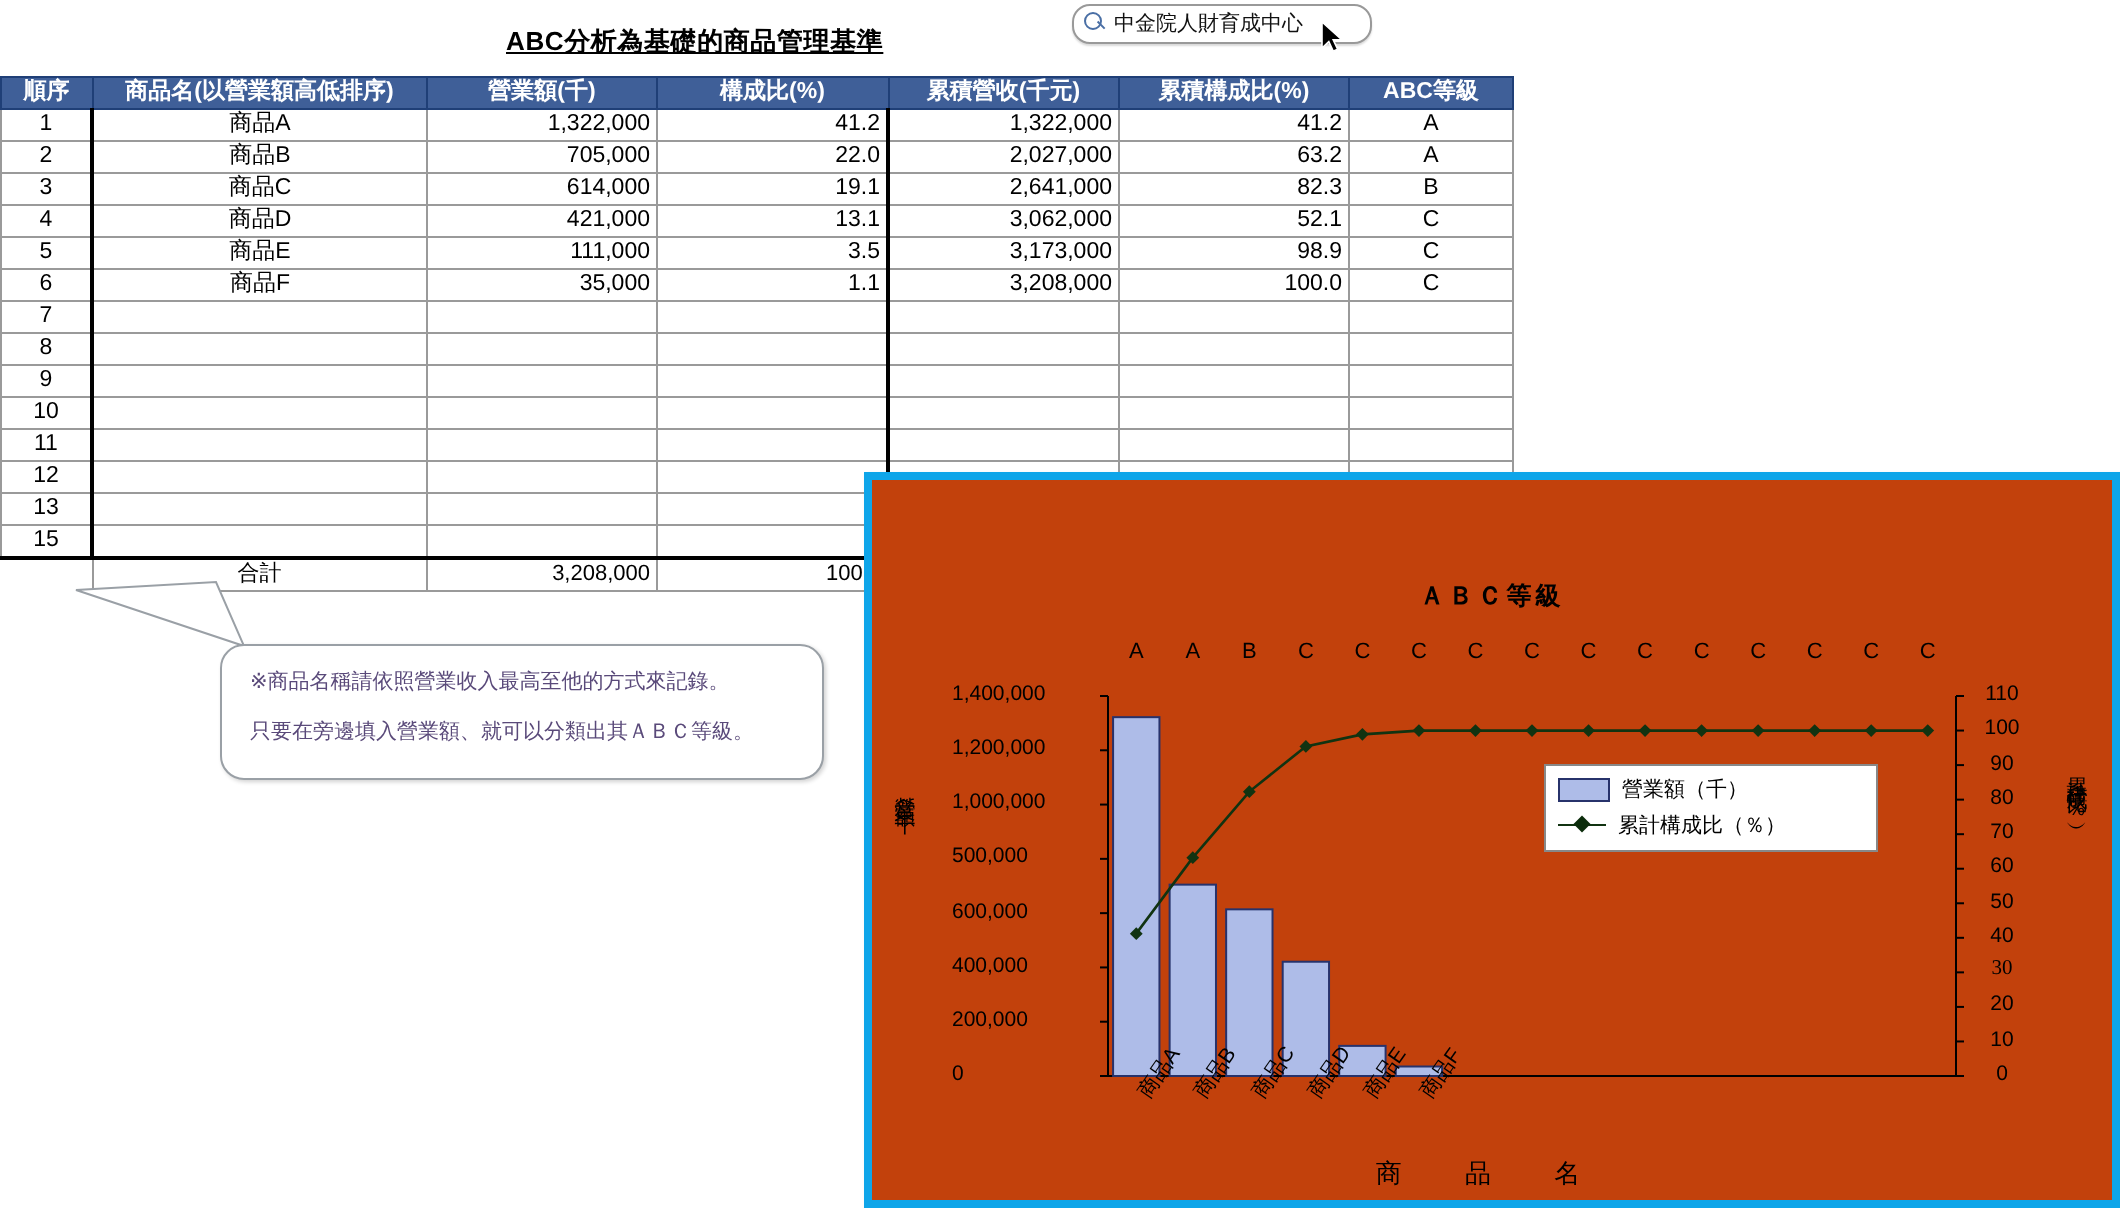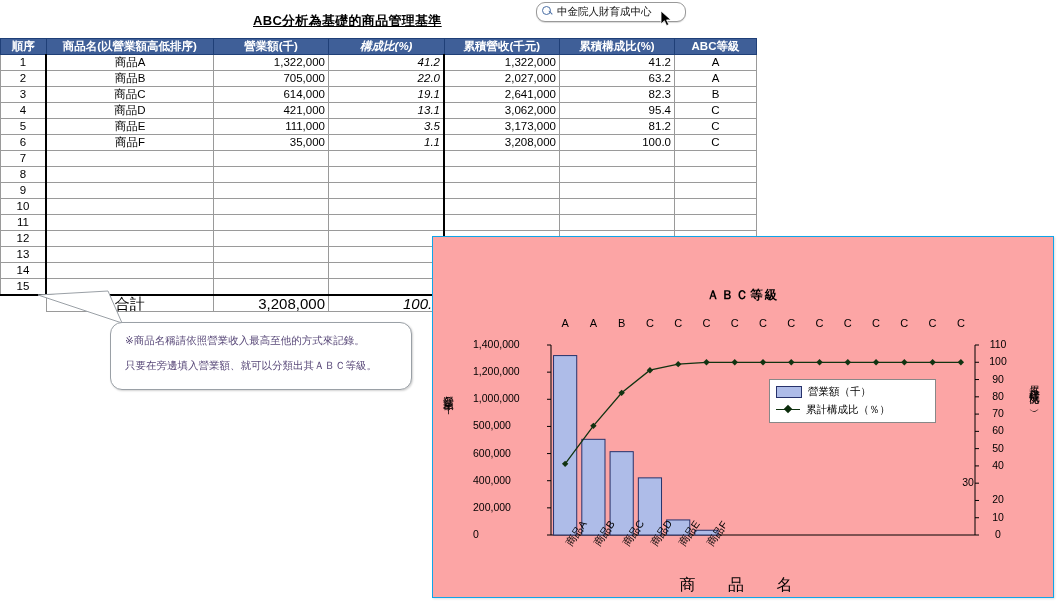--- a/index.html
+++ b/index.html
@@ -42,28 +42,28 @@
     border:1px solid #9a9a9a;height:15px;padding:0 3px;font-size:11.5px;
     line-height:15px;
   }
   #abc-table thead th{
     background:#3f5f98;color:#fff;font-weight:bold;text-align:center;
     border:1px solid #1f3f77;font-size:11.5px;
   }
   .c-no{width:38px;text-align:center;}
   .c-name{width:160px;text-align:center;}
   .c-sales{width:108px;text-align:right;}
-  .c-pct{width:108px;text-align:right;font-style:italic;}
+  .c-pct{width:108px;text-align:right;}
   .c-cum{width:108px;text-align:right;margin-left:24px;}
   .c-cumpct{width:108px;text-align:right;}
   .c-rank{width:75px;text-align:center;}
   .outline-left{border-left:2px solid #000 !important;}
   .outline-right{border-right:2px solid #000 !important;}
   .thick-bottom td{border-bottom:2px solid #000 !important;}
-  #total-row td{font-size:15px;}
+  #total-row td{font-size:11px;}
   #total-row .c-no{border-left:none;border-bottom:none;border-top:none;}
   .no-border{border:none !important;}
 
   
   #callout{
     position:absolute;left:110px;top:322px;width:300px;height:66px;
     border:1px solid #9aa0a6;border-radius:12px;background:#fff;
     box-shadow:1px 1px 2px rgba(0,0,0,.18);
   }
   #callout .line{
@@ -71,21 +71,21 @@
   }
   #callout .l1{top:11px;}
   #callout .l2{top:36px;}
   #callout-tail{
     position:absolute;left:30px;top:283px;width:0;height:0;
   }
 
   
   #chart-panel{
     position:absolute;left:432px;top:236px;width:620px;height:360px;
-    border:1px solid #0ea5e9;background:#fca5a5;box-shadow:1px 1px 2px rgba(0,0,0,.12);
+    border:4px solid #0ea5e9;background:#c2410c;box-shadow:1px 1px 2px rgba(0,0,0,.12);
   }
   #chart-title{
     position:absolute;top:50px;left:0;width:100%;text-align:center;
     font-size:12.5px;font-weight:bold;letter-spacing:2px;
   }
   #rank-strip{position:absolute;top:80px;left:0;width:100%;height:14px;}
   #rank-strip span{position:absolute;font-size:11px;text-align:center;width:20px;}
   #chart-svg{position:absolute;left:0;top:0;}
   #legend-box{
     position:absolute;left:336px;top:142px;width:165px;height:42px;
@@ -97,21 +97,21 @@
   .lg-swatch{display:inline-block;width:24px;height:10px;background:#aebce8;border:1px solid #27326b;margin-right:6px;}
   .lg-line{display:inline-block;width:24px;height:10px;position:relative;margin-right:6px;}
   .lg-line:before{content:"";position:absolute;left:0;top:4px;width:24px;height:1.4px;background:#113311;}
   .lg-line:after{content:"";position:absolute;left:9px;top:1px;width:6px;height:6px;background:#0b2c0b;transform:rotate(45deg);}
   .axis-label-v{
     position:absolute;font-size:10.5px;writing-mode:vertical-rl;text-orientation:upright;
     letter-spacing:2px;line-height:11px;
   }
   #y-left-label{left:10px;top:150px;}
   #y-right-label{left:596px;top:140px;}
-  #x-axis-label{position:absolute;left:0;width:100%;text-align:center;top:338px;font-size:16px;letter-spacing:14px;}
+  #x-axis-label{position:absolute;left:0;width:100%;text-align:center;top:338px;font-size:13px;letter-spacing:14px;}
   .cat-lbl{
     position:absolute;font-size:10.5px;transform:rotate(-55deg);transform-origin:left top;white-space:nowrap;
   }
   .ytick{position:absolute;font-size:10.5px;text-align:left;}
   .ytickr{position:absolute;font-size:10.5px;text-align:center;}
 </style>
 </head>
 <body>
 
 <div id="search-pill">
@@ -165,30 +165,30 @@
         <td class="c-cum">2,641,000</td>
         <td class="c-cumpct">82.3</td>
         <td class="c-rank">B</td>
       </tr>
       <tr>
         <td class="c-no">4</td>
         <td class="c-name outline-left">商品D</td>
         <td class="c-sales">421,000</td>
         <td class="c-pct outline-right">13.1</td>
         <td class="c-cum">3,062,000</td>
-        <td class="c-cumpct">95.4</td>
+        <td class="c-cumpct">52.1</td>
         <td class="c-rank">C</td>
       </tr>
       <tr>
         <td class="c-no">5</td>
         <td class="c-name outline-left">商品E</td>
         <td class="c-sales">111,000</td>
         <td class="c-pct outline-right">3.5</td>
         <td class="c-cum">3,173,000</td>
-        <td class="c-cumpct">81.2</td>
+        <td class="c-cumpct">98.9</td>
         <td class="c-rank">C</td>
       </tr>
       <tr>
         <td class="c-no">6</td>
         <td class="c-name outline-left">商品F</td>
         <td class="c-sales">35,000</td>
         <td class="c-pct outline-right">1.1</td>
         <td class="c-cum">3,208,000</td>
         <td class="c-cumpct">100.0</td>
         <td class="c-rank">C</td>
@@ -242,29 +242,20 @@
         <td class="c-no">12</td>
         <td class="c-name outline-left"></td>
         <td class="c-sales"></td>
         <td class="c-pct outline-right"></td>
         <td class="c-cum"></td>
         <td class="c-cumpct"></td>
         <td class="c-rank"></td>
       </tr>
       <tr>
         <td class="c-no">13</td>
-        <td class="c-name outline-left"></td>
-        <td class="c-sales"></td>
-        <td class="c-pct outline-right"></td>
-        <td class="c-cum"></td>
-        <td class="c-cumpct"></td>
-        <td class="c-rank"></td>
-      </tr>
-      <tr>
-        <td class="c-no">14</td>
         <td class="c-name outline-left"></td>
         <td class="c-sales"></td>
         <td class="c-pct outline-right"></td>
         <td class="c-cum"></td>
         <td class="c-cumpct"></td>
         <td class="c-rank"></td>
       </tr>
       <tr class="thick-bottom">
         <td class="c-no">15</td>
         <td class="c-name outline-left"></td>
@@ -388,21 +379,21 @@
       <div class="ytick" style="left: 40px; top: 209.571px; width: 72px;">600,000</div>
       <div class="ytick" style="left: 40px; top: 182.429px; width: 72px;">500,000</div>
       <div class="ytick" style="left: 40px; top: 155.286px; width: 72px;">1,000,000</div>
       <div class="ytick" style="left: 40px; top: 128.143px; width: 72px;">1,200,000</div>
       <div class="ytick" style="left: 40px; top: 101px; width: 72px;">1,400,000</div>
     </div>
   <div id="ytick-right">
       <div class="ytickr" style="left: 550px; top: 291px; width: 30px;">0</div>
       <div class="ytickr" style="left: 550px; top: 273.727px; width: 30px;">10</div>
       <div class="ytickr" style="left: 550px; top: 256.455px; width: 30px;">20</div>
-      <div class="ytickr" style="left: 520px; top: 239.182px; width: 30px;">30</div>
+      <div class="ytickr" style="left: 550px; top: 239.182px; width: 30px; font-family: Liberation Serif, serif;">30</div>
       <div class="ytickr" style="left: 550px; top: 221.909px; width: 30px;">40</div>
       <div class="ytickr" style="left: 550px; top: 204.636px; width: 30px;">50</div>
       <div class="ytickr" style="left: 550px; top: 187.364px; width: 30px;">60</div>
       <div class="ytickr" style="left: 550px; top: 170.091px; width: 30px;">70</div>
       <div class="ytickr" style="left: 550px; top: 152.818px; width: 30px;">80</div>
       <div class="ytickr" style="left: 550px; top: 135.545px; width: 30px;">90</div>
       <div class="ytickr" style="left: 550px; top: 118.273px; width: 30px;">100</div>
       <div class="ytickr" style="left: 550px; top: 101px; width: 30px;">110</div>
     </div>
   <div id="cat-labels">

